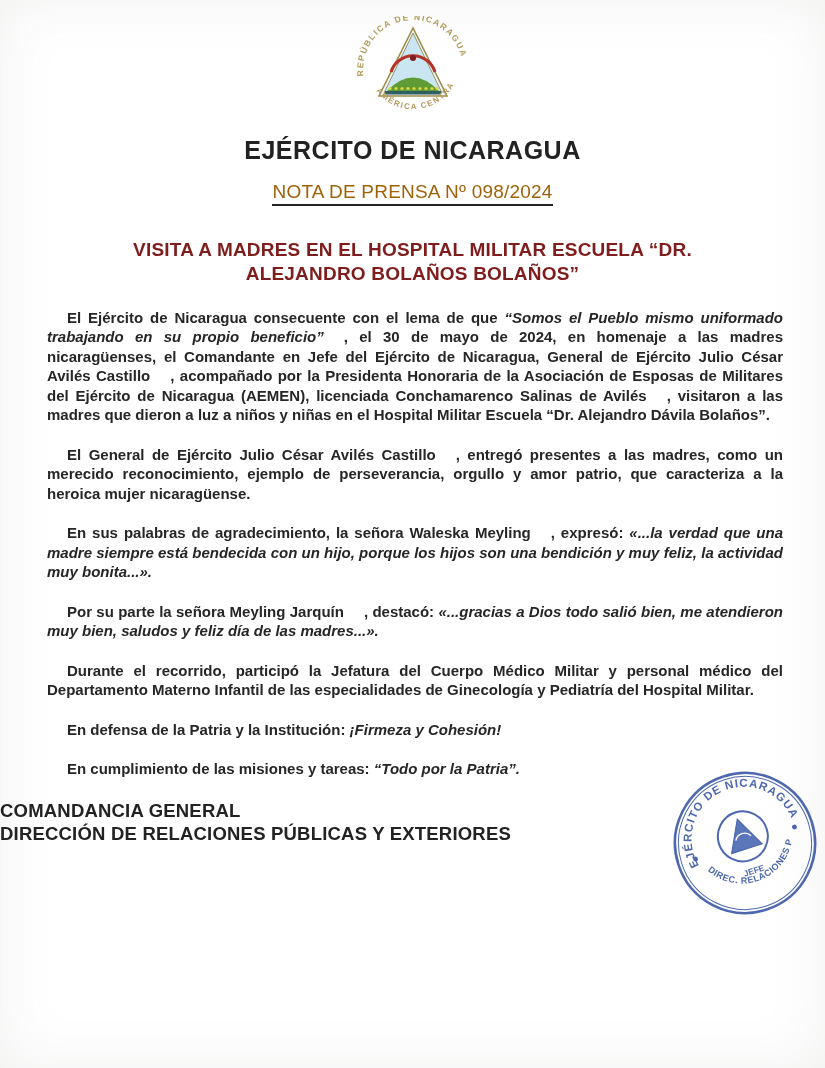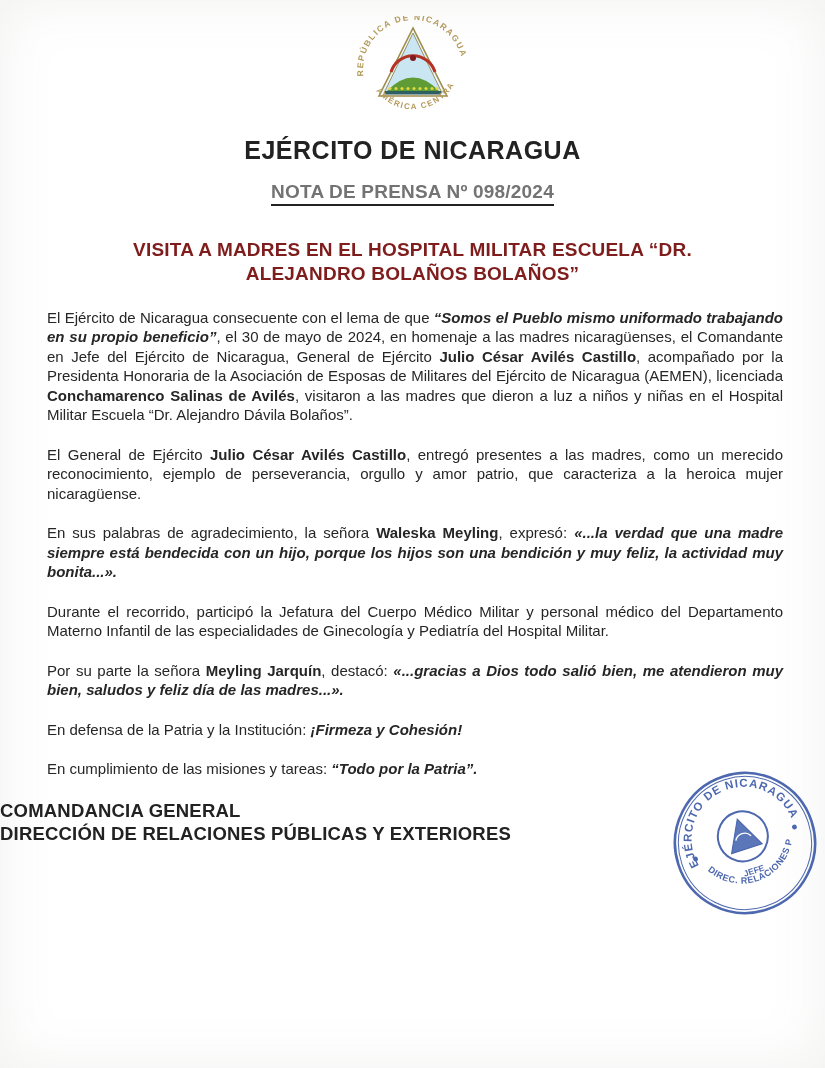--- a/index.html
+++ b/index.html
@@ -20,22 +20,22 @@
     margin: 10px 0 0 0;
     font-size: 25px;
     font-weight: 700;
     letter-spacing: 0.5px;
     color: #222;
   }
   .press-note {
     display: inline-block;
     margin-top: 16px;
     font-size: 19px;
-    font-weight: 700;
-    color: #737373;
+    font-weight: 400;
+    color: #a16207;
     border-bottom: 2px solid #222;
     padding-bottom: 1px;
     letter-spacing: 0.2px;
   }
   .headline {
     margin: 16px auto 0 auto;
     font-size: 19px;
     font-weight: 700;
     line-height: 24px;
     color: #7f1d1d;
@@ -43,21 +43,21 @@
   }
   main {
     padding: 22px 42px 0 47px;
   }
   .para {
     margin: 0 0 20px 0;
     font-size: 15px;
     line-height: 19.5px;
     text-align: justify;
   }
-  .seg { font-weight: 400; font-style: normal; }
+  .seg { font-weight: 700; font-style: normal; margin-left: 20px; }
   .seg-b { font-weight: 700; font-style: normal; }
   .seg-bi { font-weight: 700; font-style: italic; }
   footer {
     margin-top: 8px;
     font-size: 18.5px;
     font-weight: 700;
     line-height: 23px;
     color: #222;
     letter-spacing: 0.2px;
   }
@@ -117,22 +117,22 @@
     <h3 class="headline">
       <span>VISITA A MADRES EN EL HOSPITAL MILITAR ESCUELA “DR.</span><br>
       <span>ALEJANDRO BOLAÑOS BOLAÑOS”</span>
     </h3>
   </header>
 
   <main>
       <p class="para"><span class="seg">El Ejército de Nicaragua consecuente con el lema de que </span><span class="seg-bi">“Somos el Pueblo mismo uniformado trabajando en su propio beneficio”</span><span class="seg">, el 30 de mayo de 2024, en homenaje a las madres nicaragüenses, el Comandante en Jefe del Ejército de Nicaragua, General de Ejército </span><span class="seg-b">Julio César Avilés Castillo</span><span class="seg">, acompañado por la Presidenta Honoraria de la Asociación de Esposas de Militares del Ejército de Nicaragua (AEMEN), licenciada </span><span class="seg-b">Conchamarenco Salinas de Avilés</span><span class="seg">, visitaron a las madres que dieron a luz a niños y niñas en el Hospital Militar Escuela “Dr. Alejandro Dávila Bolaños”.</span></p>
       <p class="para"><span class="seg">El General de Ejército </span><span class="seg-b">Julio César Avilés Castillo</span><span class="seg">, entregó presentes a las madres, como un merecido reconocimiento, ejemplo de perseverancia, orgullo y amor patrio, que caracteriza a la heroica mujer nicaragüense.</span></p>
       <p class="para"><span class="seg">En sus palabras de agradecimiento, la señora </span><span class="seg-b">Waleska Meyling</span><span class="seg">, expresó: </span><span class="seg-bi">«...la verdad que una madre siempre está bendecida con un hijo, porque los hijos son una bendición y muy feliz, la actividad muy bonita...».</span></p>
+      <p class="para"><span class="seg">Por su parte la señora </span><span class="seg-b">Meyling Jarquín</span><span class="seg">, destacó: </span><span class="seg-bi">«...gracias a Dios todo salió bien, me atendieron muy bien, saludos y feliz día de las madres...».</span></p>
       <p class="para"><span class="seg">Durante el recorrido, participó la Jefatura del Cuerpo Médico Militar y personal médico del Departamento Materno Infantil de las especialidades de Ginecología y Pediatría del Hospital Militar.</span></p>
-      <p class="para"><span class="seg">Por su parte la señora </span><span class="seg-b">Meyling Jarquín</span><span class="seg">, destacó: </span><span class="seg-bi">«...gracias a Dios todo salió bien, me atendieron muy bien, saludos y feliz día de las madres...».</span></p>
       <p class="para"><span class="seg">En defensa de la Patria y la Institución: </span><span class="seg-bi">¡Firmeza y Cohesión!</span></p>
       <p class="para"><span class="seg">En cumplimiento de las misiones y tareas: </span><span class="seg-bi">“Todo por la Patria”.</span></p>
     </main>
 
   <footer>
     <div>COMANDANCIA GENERAL</div>
     <div>DIRECCIÓN DE RELACIONES PÚBLICAS Y EXTERIORES</div>
   </footer>
 
   <div class="seal-wrap">

